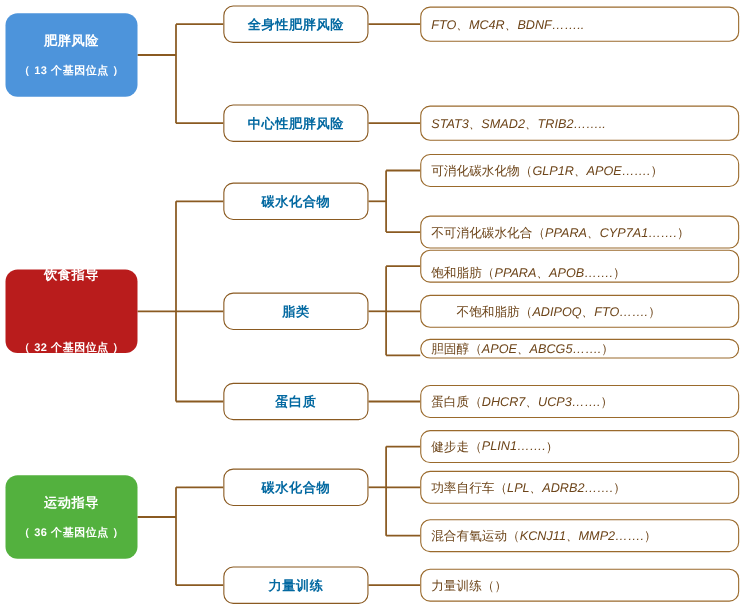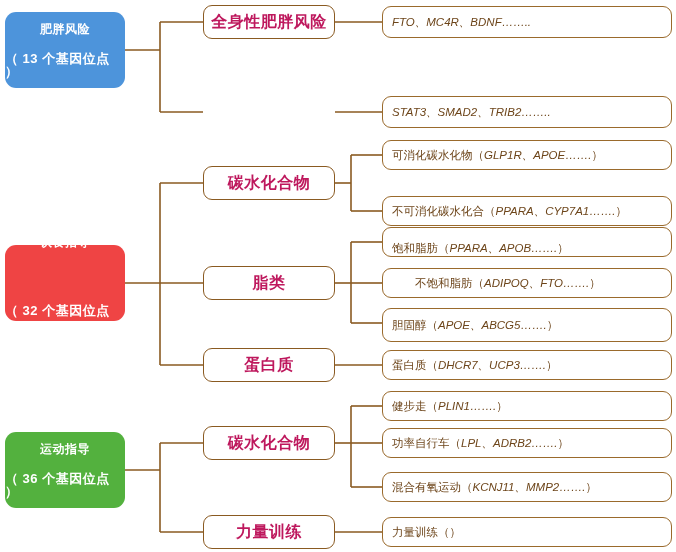--- a/index.html
+++ b/index.html
@@ -19,35 +19,35 @@
     display:flex;
     flex-direction:column;
     align-items:center;
     justify-content:center;
     color:#ffffff;
     font-weight:bold;
     letter-spacing:.5px;
     box-sizing:border-box;
   }
   .root .r-title{font-size:12px;line-height:1;}
-  .root .r-sub{font-size:13px;line-height:1;margin-top:17px;}
+  .root .r-sub{font-size:10px;line-height:1;margin-top:17px;}
 
   
   .mid{
     position:absolute;
     box-sizing:border-box;
     border:1.5px solid #8a5a21;
     border-radius:9px;
     background:#ffffff;
     display:flex;
     align-items:center;
     justify-content:center;
-    color:#be185d;
+    color:#0369a1;
     font-weight:bold;
-    font-size:16px;
+    font-size:12px;
     letter-spacing:.5px;
   }
 
   
   .leaf{
     position:absolute;
     box-sizing:border-box;
     border:1.5px solid #9a6a2c;
     border-radius:9px;
     background:#ffffff;
@@ -109,31 +109,32 @@
 
       <path d="M335,532 H382"></path>
     </g>
   </svg>
 
   <div class="root" style="left:5px;  top:12px;  width:120px; height:76px; background:#4D94DB;">
     <div class="r-title">肥胖风险</div>
     <div class="r-sub">（ 13 个基因位点 ）</div>
   </div>
 
-  <div class="root" style="left:5px;  top:245px; width:120px; height:76px; background:#ef4444;gap:39px;">
+  <div class="root" style="left:5px;  top:245px; width:120px; height:76px; background:#b91c1c;gap:39px;">
     <div class="r-title">饮食指导</div>
     <div class="r-sub">（ 32 个基因位点 ）</div>
   </div>
 
   <div class="root" style="left:5px;  top:432px; width:120px; height:76px; background:#53B13E;">
     <div class="r-title">运动指导</div>
     <div class="r-sub">（ 36 个基因位点 ）</div>
   </div>
 
   <div class="mid" style="left:203px; top:5px;   width:132px; height:34px;">全身性肥胖风险</div>
+  <div class="mid" style="left:203px; top:95px;  width:132px; height:34px;">中心性肥胖风险</div>
   <div class="mid" style="left:203px; top:166px; width:132px; height:34px;">碳水化合物</div>
   <div class="mid" style="left:203px; top:266px; width:132px; height:34px;">脂类</div>
   <div class="mid" style="left:203px; top:348px; width:132px; height:34px;">蛋白质</div>
   <div class="mid" style="left:203px; top:426px; width:132px; height:34px;">碳水化合物</div>
   <div class="mid" style="left:203px; top:515px; width:132px; height:34px;">力量训练</div>
 
   <div class="leaf" style="left:382px; top:6px; width:290px; height:32px;">
     <span class="cn"></span>
     <span class="open"></span>
     <span class="gene">FTO、MC4R、BDNF……..</span>
@@ -168,21 +169,21 @@
     <span class="close"> ）</span>
   </div>
 
   <div class="leaf" style="left:382px; top:268px; width:290px; height:30px;padding-left:32px;">
     <span class="cn">不饱和脂肪</span>
     <span class="open">（ </span>
     <span class="gene">ADIPOQ、FTO…….</span>
     <span class="close"> ）</span>
   </div>
 
-  <div class="leaf" style="left:382px; top:308px; width:290px; height:34px;">
+  <div class="leaf" style="left:382px; top:308px; width:290px; height:18px;">
     <span class="cn">胆固醇</span>
     <span class="open">（ </span>
     <span class="gene">APOE、ABCG5…….</span>
     <span class="close"> ）</span>
   </div>
 
   <div class="leaf" style="left:382px; top:350px; width:290px; height:30px;">
     <span class="cn">蛋白质</span>
     <span class="open">（ </span>
     <span class="gene">DHCR7、UCP3…….</span>

